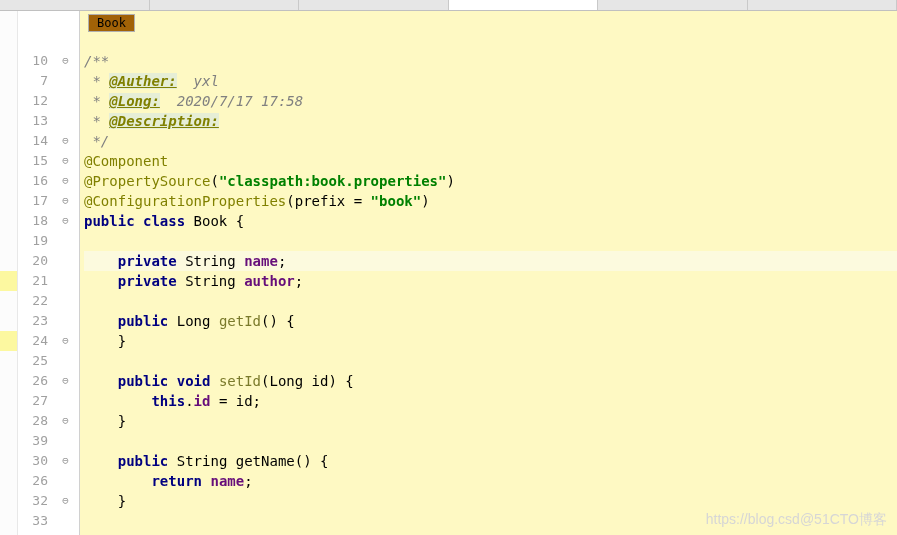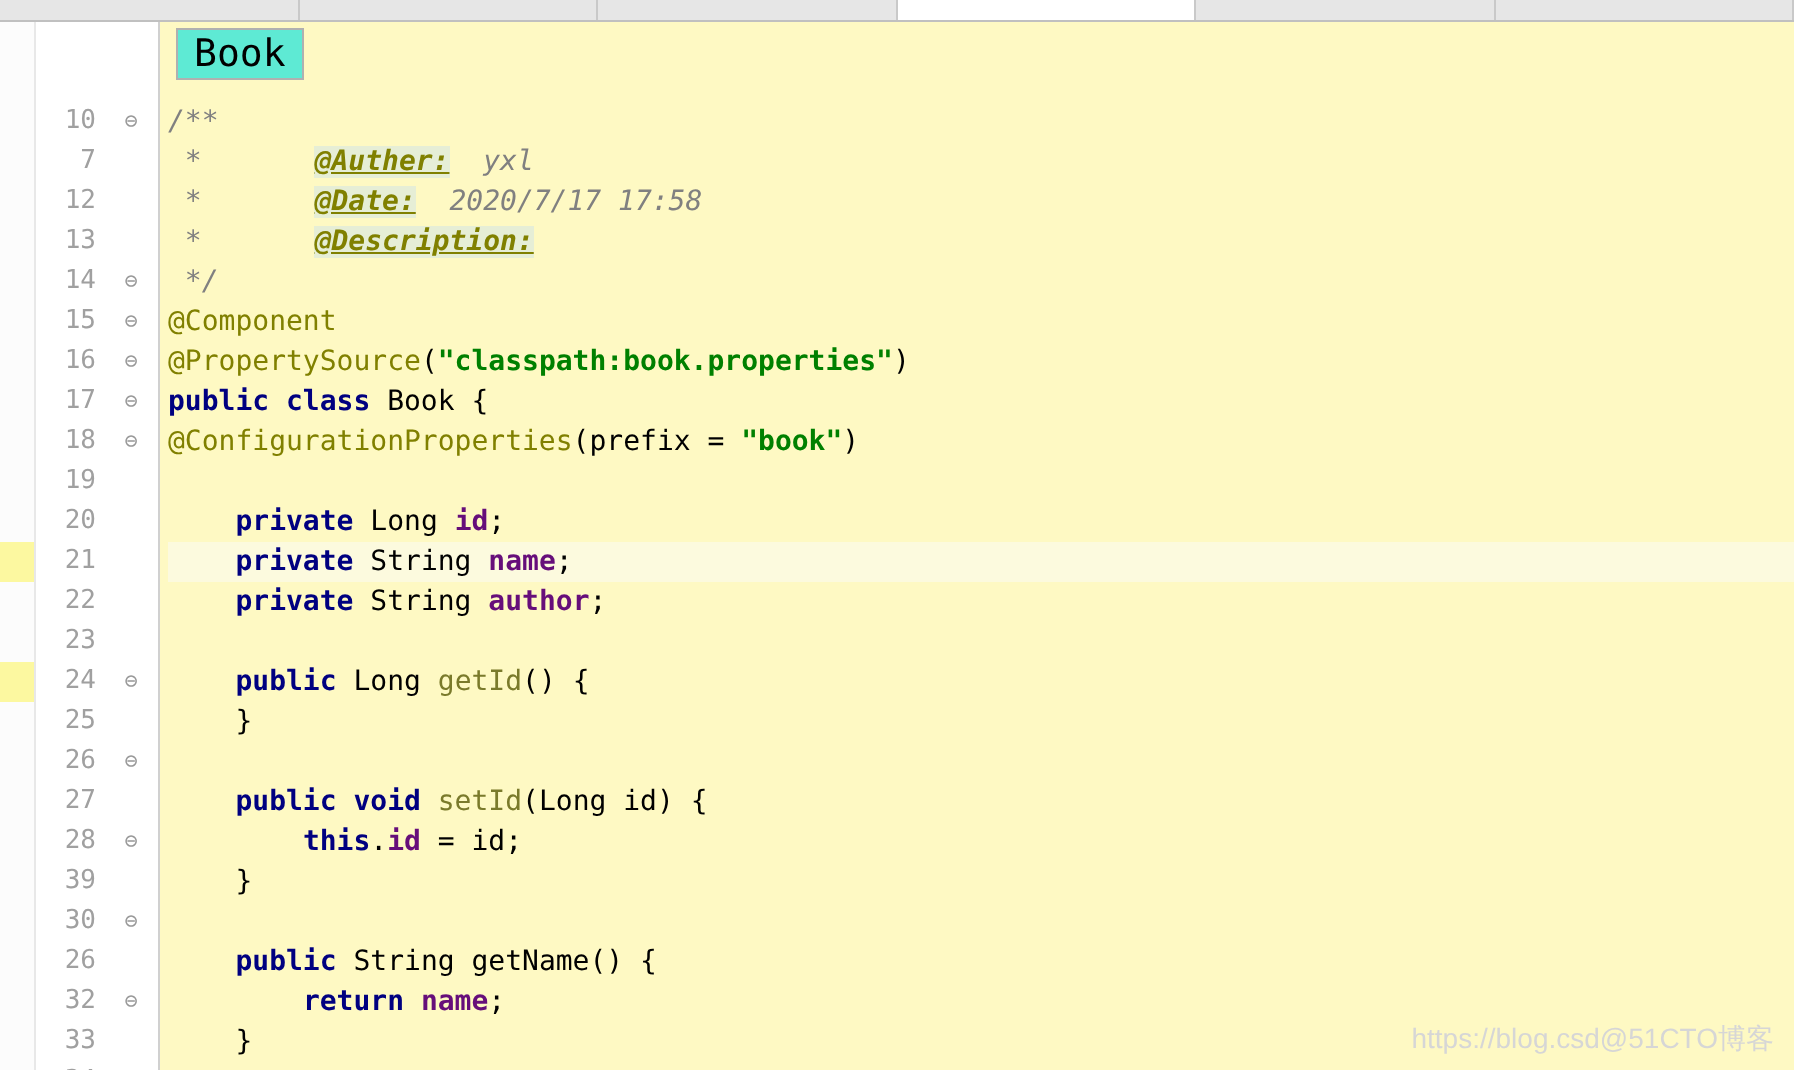--- a/index.html
+++ b/index.html
@@ -23,24 +23,24 @@
     flex: 1;
     border-right: 1px solid #c9c9c9;
   }
   .tab-active {
     background: #ffffff;
   }
   .tooltip {
     position: absolute;
     left: 88px;
     top: 14px;
-    background: #5eead4;
+    background: #a16207;
     border: 1px solid #b0b0b0;
     padding: 1px 8px;
-    font-size: 19px;
+    font-size: 12px;
     color: #000;
     z-index: 10;
   }
   .editor {
     position: relative;
     display: flex;
     height: calc(100% - 11px);
     background: #fef9c3;
   }
   .bp-gutter {
@@ -92,21 +92,21 @@
   }
   .code-line {
     height: 20px;
     line-height: 20px;
     white-space: pre;
   }
   .hl-caret {
     background: #fcfade;
   }
   .c-com   { color: #808080; font-style: italic; }
-  .c-tag   { color: #808000; font-style: italic; font-weight: bold; background: #e6eed6; text-decoration: underline; margin-left: 48px; }
+  .c-tag   { color: #808000; font-style: italic; font-weight: bold; background: #e6eed6; text-decoration: underline; }
   .c-kw    { color: #000080; font-weight: bold; }
   .c-ann   { color: #808000; }
   .c-str   { color: #008000; font-weight: bold; }
   .c-fld   { color: #660e7a; font-weight: bold; }
   .c-mth   { color: #7a7a2b; }
   .watermark {
     position: absolute;
     right: 10px;
     bottom: 6px;
     font-family: sans-serif;
@@ -216,29 +216,28 @@
       <div></div>
       <div class="fold-mark"></div>
       <div></div>
       <div></div>
     </div>
   <div class="code" id="code">
       <div class="code-line"></div>
       <div class="code-line"></div>
       <div class="code-line"><span class="c-com">/**</span></div>
       <div class="code-line"><span class="c-com"> * </span><span class="c-tag">@Auther:</span><span class="c-com">  yxl</span></div>
-      <div class="code-line"><span class="c-com"> * </span><span class="c-tag">@Date:</span><span class="c-com">  2020/7/17 17:58</span></div>
+      <div class="code-line"><span class="c-com"> * </span><span class="c-tag">@Long:</span><span class="c-com">  2020/7/17 17:58</span></div>
       <div class="code-line"><span class="c-com"> * </span><span class="c-tag">@Description:</span></div>
       <div class="code-line"><span class="c-com"> */</span></div>
       <div class="code-line"><span class="c-ann">@Component</span></div>
       <div class="code-line"><span class="c-ann">@PropertySource</span><span>(</span><span class="c-str">"classpath:book.properties"</span><span>)</span></div>
+      <div class="code-line"><span class="c-ann">@ConfigurationProperties</span><span>(prefix = </span><span class="c-str">"book"</span><span>)</span></div>
       <div class="code-line"><span class="c-kw">public class </span><span>Book {</span></div>
-      <div class="code-line"><span class="c-ann">@ConfigurationProperties</span><span>(prefix = </span><span class="c-str">"book"</span><span>)</span></div>
-      <div class="code-line"><span></span></div>
-      <div class="code-line"><span>    </span><span class="c-kw">private </span><span>Long </span><span class="c-fld">id</span><span>;</span></div>
+      <div class="code-line"><span></span></div>
       <div class="code-line hl-caret"><span>    </span><span class="c-kw">private </span><span>String </span><span class="c-fld">name</span><span>;</span></div>
       <div class="code-line"><span>    </span><span class="c-kw">private </span><span>String </span><span class="c-fld">author</span><span>;</span></div>
       <div class="code-line"><span></span></div>
       <div class="code-line"><span>    </span><span class="c-kw">public </span><span>Long </span><span class="c-mth">getId</span><span>() {</span></div>
       <div class="code-line"><span>    }</span></div>
       <div class="code-line"><span></span></div>
       <div class="code-line"><span>    </span><span class="c-kw">public void </span><span class="c-mth">setId</span><span>(Long id) {</span></div>
       <div class="code-line"><span>        </span><span class="c-kw">this</span><span>.</span><span class="c-fld">id</span><span> = id;</span></div>
       <div class="code-line"><span>    }</span></div>
       <div class="code-line"><span></span></div>

